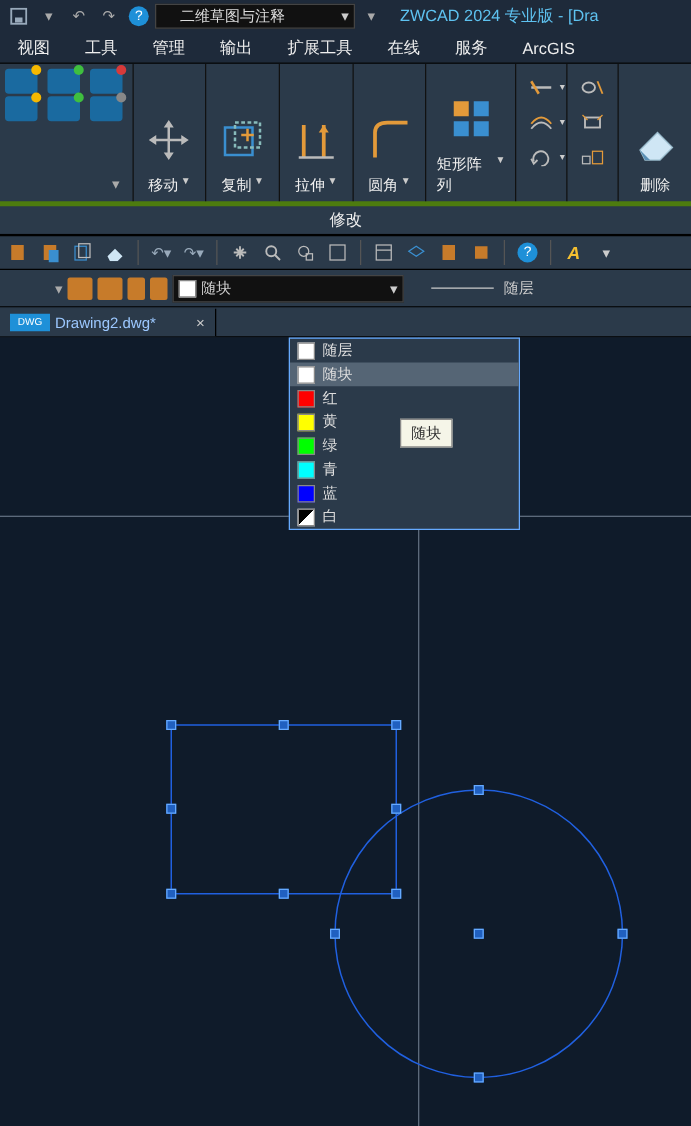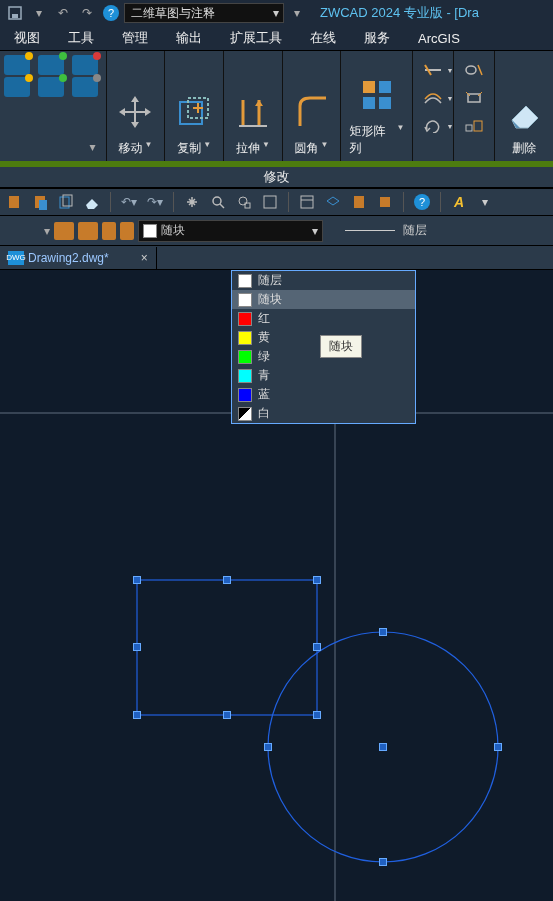--- a/index.html
+++ b/index.html
@@ -1,21 +1,21 @@
 <!DOCTYPE html>
 <html><head>
 <meta charset="utf-8">
 <style>
 * { margin: 0; padding: 0; box-sizing: border-box; font-family: "Microsoft YaHei", sans-serif; }
 body { background: #1e2a3a; width: 553px; height: 901px; overflow: hidden; color: #ccc; font-size: 12px; }
 
 .titlebar { height: 26px; background: #1e2a3a; display: flex; align-items: center; padding: 0 4px; gap: 2px; }
 .titlebar .tb-btn { width: 22px; height: 20px; display: flex; align-items: center; justify-content: center; color: #aaa; }
 .titlebar .help { background: #1e90d8; border-radius: 50%; width: 16px; height: 16px; color: #fff; font-size: 11px; display: flex; align-items: center; justify-content: center; }
-.titlebar .workspace { background: #111; border: 1px solid #444; height: 20px; width: 160px; display: flex; align-items: center; padding: 0 6px; color: #ddd; position: relative; }
+.titlebar .workspace { background: #111; border: 1px solid #444; height: 20px; width: 160px; display: flex; align-items: center; padding: 0 19px; color: #ddd; position: relative; }
 .titlebar .workspace .dd { position: absolute; right: 4px; color: #ccc; }
 .titlebar .apptitle { margin-left: 10px; color: #5ec2f0; font-size: 13px; }
 
 .menubar { height: 24px; display: flex; align-items: center; gap: 28px; padding: 0 14px; background: #1e2a3a; color: #eee; font-size: 13px; }
 
 .ribbon { background: #2b3a4a; border-top: 1px solid #000; border-bottom: 1px solid #000; }
 .ribbon-row { display: flex; align-items: stretch; height: 110px; }
 .ribbon-left { width: 112px; display: flex; flex-direction: column; padding: 4px; gap: 2px; border-right: 1px solid #111; }
 .ribbon-left .row { display: flex; gap: 8px; }
 .car { width: 26px; height: 20px; background: #1a6aa0; border-radius: 3px; position: relative; }
@@ -28,40 +28,40 @@
 
 .ribbon-grp { display: flex; flex-direction: column; align-items: center; justify-content: flex-end; padding: 6px 8px 4px; border-right: 1px solid #111; min-width: 52px; }
 .ribbon-grp .ic { width: 44px; height: 44px; display: flex; align-items: center; justify-content: center; }
 .ribbon-grp .lbl { color: #eee; font-size: 12px; margin-top: 6px; display: flex; align-items: flex-start; gap: 2px; }
 .ribbon-grp .dd { font-size: 8px; color: #ccc; }
 
 .small-col { display: flex; flex-direction: column; gap: 10px; padding: 10px 8px; border-right: 1px solid #111; }
 .small-ic { width: 24px; height: 18px; display: flex; align-items: center; justify-content: center; position: relative; }
 .small-ic .dd { font-size: 7px; color: #ccc; position: absolute; right: -8px; }
 
-.section-label { background: #2b3a4a; height: 26px; display: flex; align-items: center; justify-content: center; border-top: 6px solid #4d7c0f; color: #eee; font-size: 13px; }
+.section-label { background: #2b3a4a; height: 26px; display: flex; align-items: center; justify-content: center; border-top: 4px solid #4d7c0f; color: #eee; font-size: 13px; }
 
 .toolbar2 { height: 28px; background: #2b3a4a; border-top: 1px solid #000; border-bottom: 1px solid #000; display: flex; align-items: center; padding: 0 4px; gap: 6px; }
 .tb2-ic { width: 20px; height: 20px; display: flex; align-items: center; justify-content: center; }
 .tb2-sep { width: 1px; height: 20px; background: #555; margin: 0 2px; }
 .letterA { color: #f5c030; font-weight: bold; font-style: italic; font-size: 14px; }
 .qmark { background: #1e90d8; border-radius: 50%; width: 16px; height: 16px; color: #fff; font-size: 11px; display: flex; align-items: center; justify-content: center; }
 
 .toolbar3 { height: 30px; background: #2b3a4a; border-bottom: 1px solid #000; display: flex; align-items: center; padding: 0 4px; gap: 4px; }
 .tb3-left { width: 130px; display: flex; justify-content: flex-end; align-items: center; gap: 4px; }
 .prn { width: 20px; height: 18px; background: #c77b2a; border-radius: 2px; }
 .color-dd { display: flex; align-items: center; background: #111; border: 1px solid #444; height: 22px; padding: 0 4px; gap: 4px; color: #ccc; width: 185px; position: relative; }
 .color-dd .sw { width: 14px; height: 14px; background: #fff; border: 1px solid #888; }
 .color-dd .arr { position: absolute; right: 4px; }
 .layer-disp { margin-left: 18px; display: flex; align-items: center; gap: 8px; color: #ccc; }
 .layer-line { width: 50px; height: 1px; background: #ccc; }
 
 .tabbar { height: 24px; background: #2b3a4a; border-bottom: 1px solid #000; display: flex; align-items: center; }
 .file-tab { background: #2b3a4a; color: #9cc8ff; font-family: monospace; font-size: 12px; padding: 0 8px; height: 22px; display: flex; align-items: center; gap: 4px; border-right: 1px solid #000; }
-.file-tab .dwg-ic { width: 16px; height: 14px; background: #1e90d8; font-size: 8px; color: #fff; display: flex; align-items: center; justify-content: center; text-align: center; }
+.file-tab .dwg-ic { width: 32px; height: 14px; background: #1e90d8; font-size: 8px; color: #fff; display: flex; align-items: center; justify-content: center; text-align: center; }
 .file-tab .close { margin-left: 28px; color: #ccc; }
 
 .canvas { position: relative; width: 553px; height: 640px; background: #0f1b2a; }
 .canvas svg { position: absolute; top: 0; left: 0; }
 
 .dropdown { position: absolute; top: 0; left: 231px; width: 185px; background: #2b3a4a; border: 1px solid #6af; font-size: 12px; z-index: 10; }
 .dd-item { display: flex; align-items: center; gap: 6px; padding: 2px 6px; height: 19px; color: #ddd; }
 .dd-item.hi { background: #556575; }
 .dd-sw { width: 14px; height: 14px; border: 1px solid #888; flex-shrink: 0; }
 .dd-grad { width: 14px; height: 14px; background: linear-gradient(90deg,#f00,#ff0,#0f0,#0ff,#00f,#f0f); flex-shrink: 0; }

